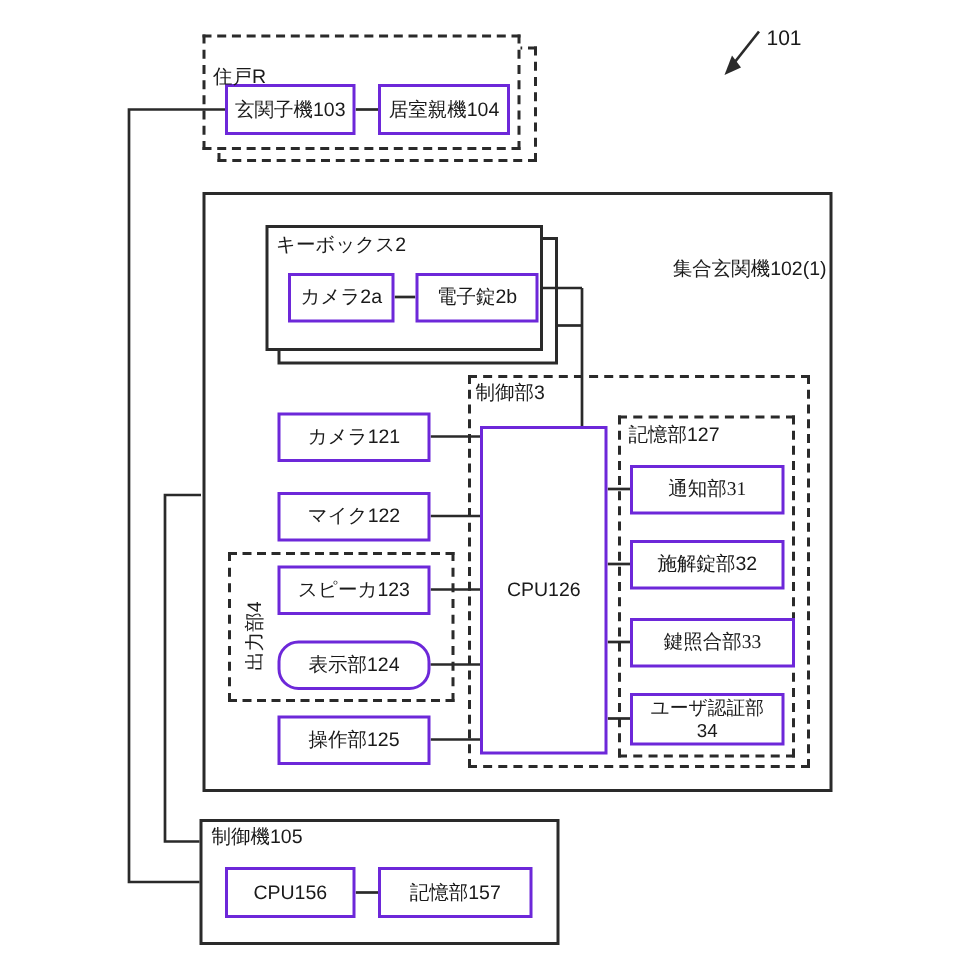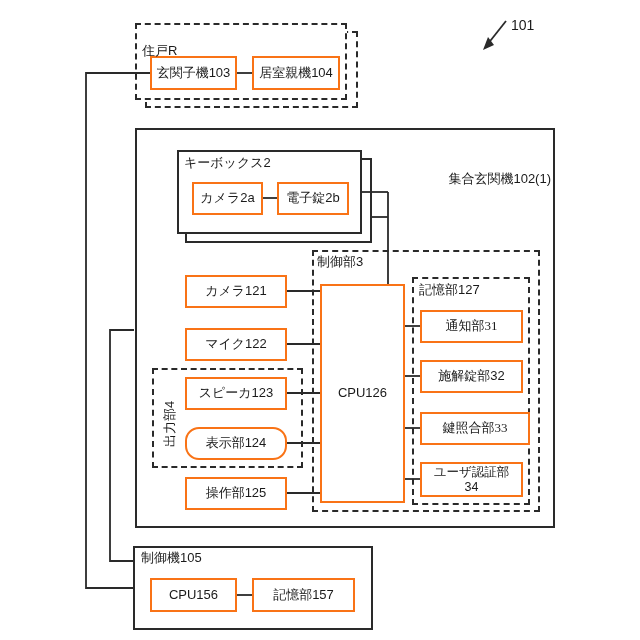--- a/index.html
+++ b/index.html
@@ -1,21 +1,21 @@
 <!DOCTYPE html>
 <html><head>
 <meta charset="utf-8">
 <style>
   html,body{margin:0;padding:0;background:#fff;}
   #canvas{
     position:relative;width:640px;height:640px;background:#fff;
     font-family:"Liberation Sans","DejaVu Sans",sans-serif;
     color:#1a1a1a;overflow:hidden;
   }
-  .box{position:absolute;box-sizing:border-box;border:2px solid #f97316;background:#fff;
+  .box{position:absolute;box-sizing:border-box;border:2px solid #6d28d9;background:#fff;
        display:flex;align-items:center;justify-content:center;
        font-size:13px;line-height:1.15;text-align:center;z-index:6;}
   .dashed{position:absolute;box-sizing:border-box;border:2px dashed #2a2a2a;background:transparent;z-index:3;}
   .dashed.filled{background:#fff;}
   .container-solid{position:absolute;box-sizing:border-box;border:2px solid #2a2a2a;background:transparent;z-index:1;}
   .solid-filled{position:absolute;box-sizing:border-box;border:2px solid #2a2a2a;background:#fff;z-index:3;}
   .lbl{position:absolute;font-size:13px;white-space:nowrap;z-index:7;}
   .pre{white-space:pre-line;}
   svg.wires{position:absolute;left:0;top:0;z-index:5;}
   .vlabel{position:absolute;left:170px;top:424px;transform:translate(-50%,-50%) rotate(-90deg);
@@ -78,21 +78,21 @@
 
       <line x1="506" y1="21" x2="487" y2="45"></line>
     </g>
     <polygon points="483,50 494,45 488,37" fill="#2a2a2a"></polygon>
   </svg>
 
   <div class="box" style="left:150px;top:56px;width:87px;height:34px;">玄関子機103</div>
   <div class="box" style="left:252px;top:56px;width:88px;height:34px;">居室親機104</div>
 
   <div class="box" style="left:192px;top:182px;width:71px;height:33px;">カメラ2a</div>
-  <div class="box" style="left:277px;top:182px;width:72px;height:33px;">電子錠2b</div>
+  <div class="box" style="left:277px;top:182px;width:82px;height:33px;">電子錠2b</div>
 
   <div class="box" style="left:185px;top:275px;width:102px;height:33px;">カメラ121</div>
   <div class="box" style="left:185px;top:328px;width:102px;height:33px;">マイク122</div>
   <div class="box" style="left:185px;top:377px;width:102px;height:33px;">スピーカ123</div>
   <div class="box" style="left:185px;top:427px;width:102px;height:33px;border-radius:14px;">表示部124</div>
   <div class="box" style="left:185px;top:477px;width:102px;height:33px;">操作部125</div>
 
   <div class="box" style="left:320px;top:284px;width:85px;height:219px;">CPU126</div>
 
   <div class="box" style="left:420px;top:310px;width:103px;height:33px;font-family:Liberation Serif, serif;">通知部31</div>

